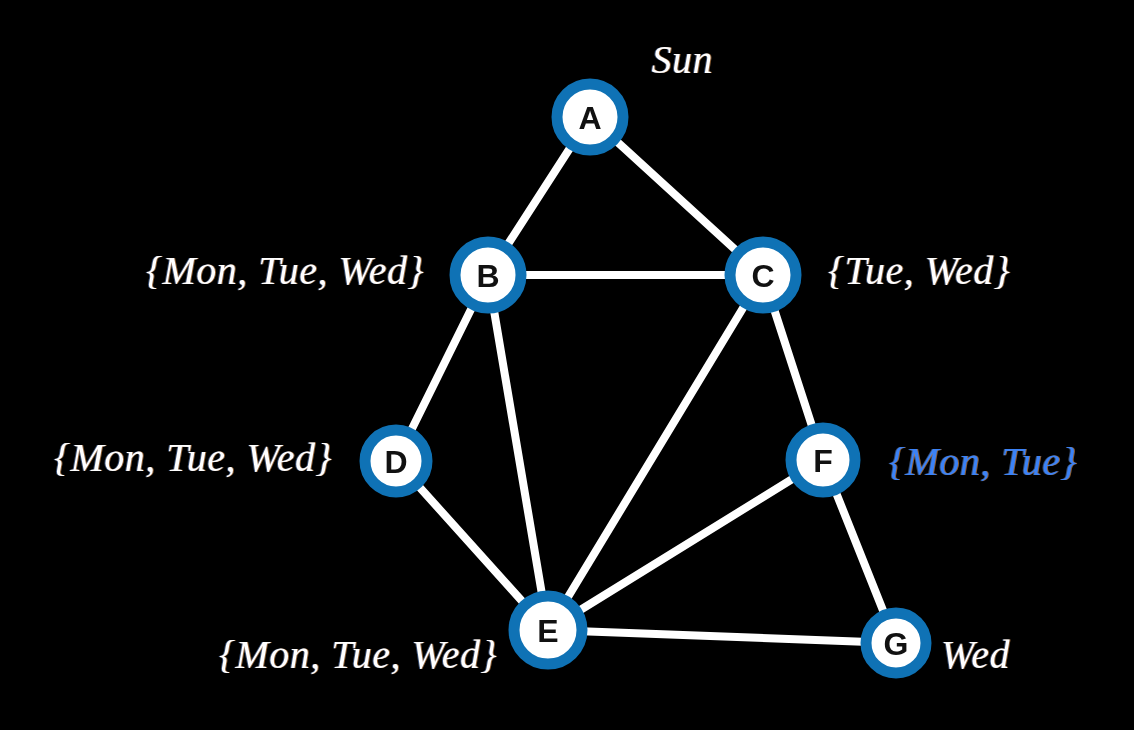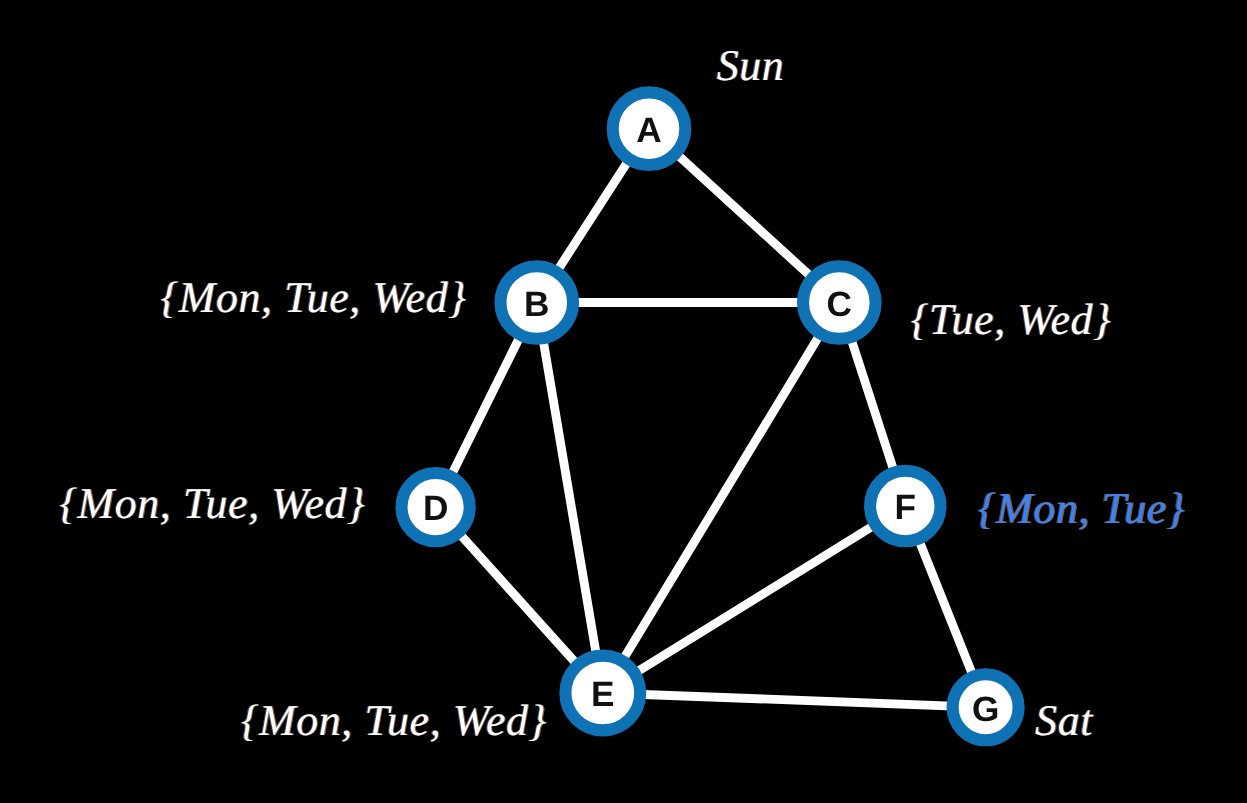--- a/index.html
+++ b/index.html
@@ -102,19 +102,19 @@
         </g>
         <g>
           <circle cx="896" cy="643" r="30" class="node-ring" fill="#ffffff" stroke="#0f72b5"></circle>
           <text x="896" y="644" class="node-letter" fill="#111111">G</text>
         </g>
       </g>
   </svg>
   <div id="labels-layer">
       <div class="domain-label align-right" style="left: 713px; top: 60px; color: rgb(255, 255, 255);">Sun</div>
       <div class="domain-label align-right" style="left: 424px; top: 271px; color: rgb(255, 255, 255);">{Mon, Tue, Wed}</div>
-      <div class="domain-label align-left" style="left: 828px; top: 271px; color: rgb(255, 255, 255); margin-top: 20px;">{Tue, Wed}</div>
+      <div class="domain-label align-left" style="left: 828px; top: 271px; color: rgb(255, 255, 255);">{Tue, Wed}</div>
       <div class="domain-label align-right" style="left: 332px; top: 458px; color: rgb(255, 255, 255);">{Mon, Tue, Wed}</div>
       <div class="domain-label align-left" style="left: 889px; top: 462px; color: #3b82f6;">{Mon, Tue}</div>
       <div class="domain-label align-right" style="left: 497px; top: 655px; color: rgb(255, 255, 255);">{Mon, Tue, Wed}</div>
-      <div class="domain-label align-left" style="left: 941px; top: 655px; color: rgb(255, 255, 255);">Sat</div>
+      <div class="domain-label align-left" style="left: 941px; top: 655px; color: rgb(255, 255, 255);">Wed</div>
     </div>
 </div>
 
 </body></html>

